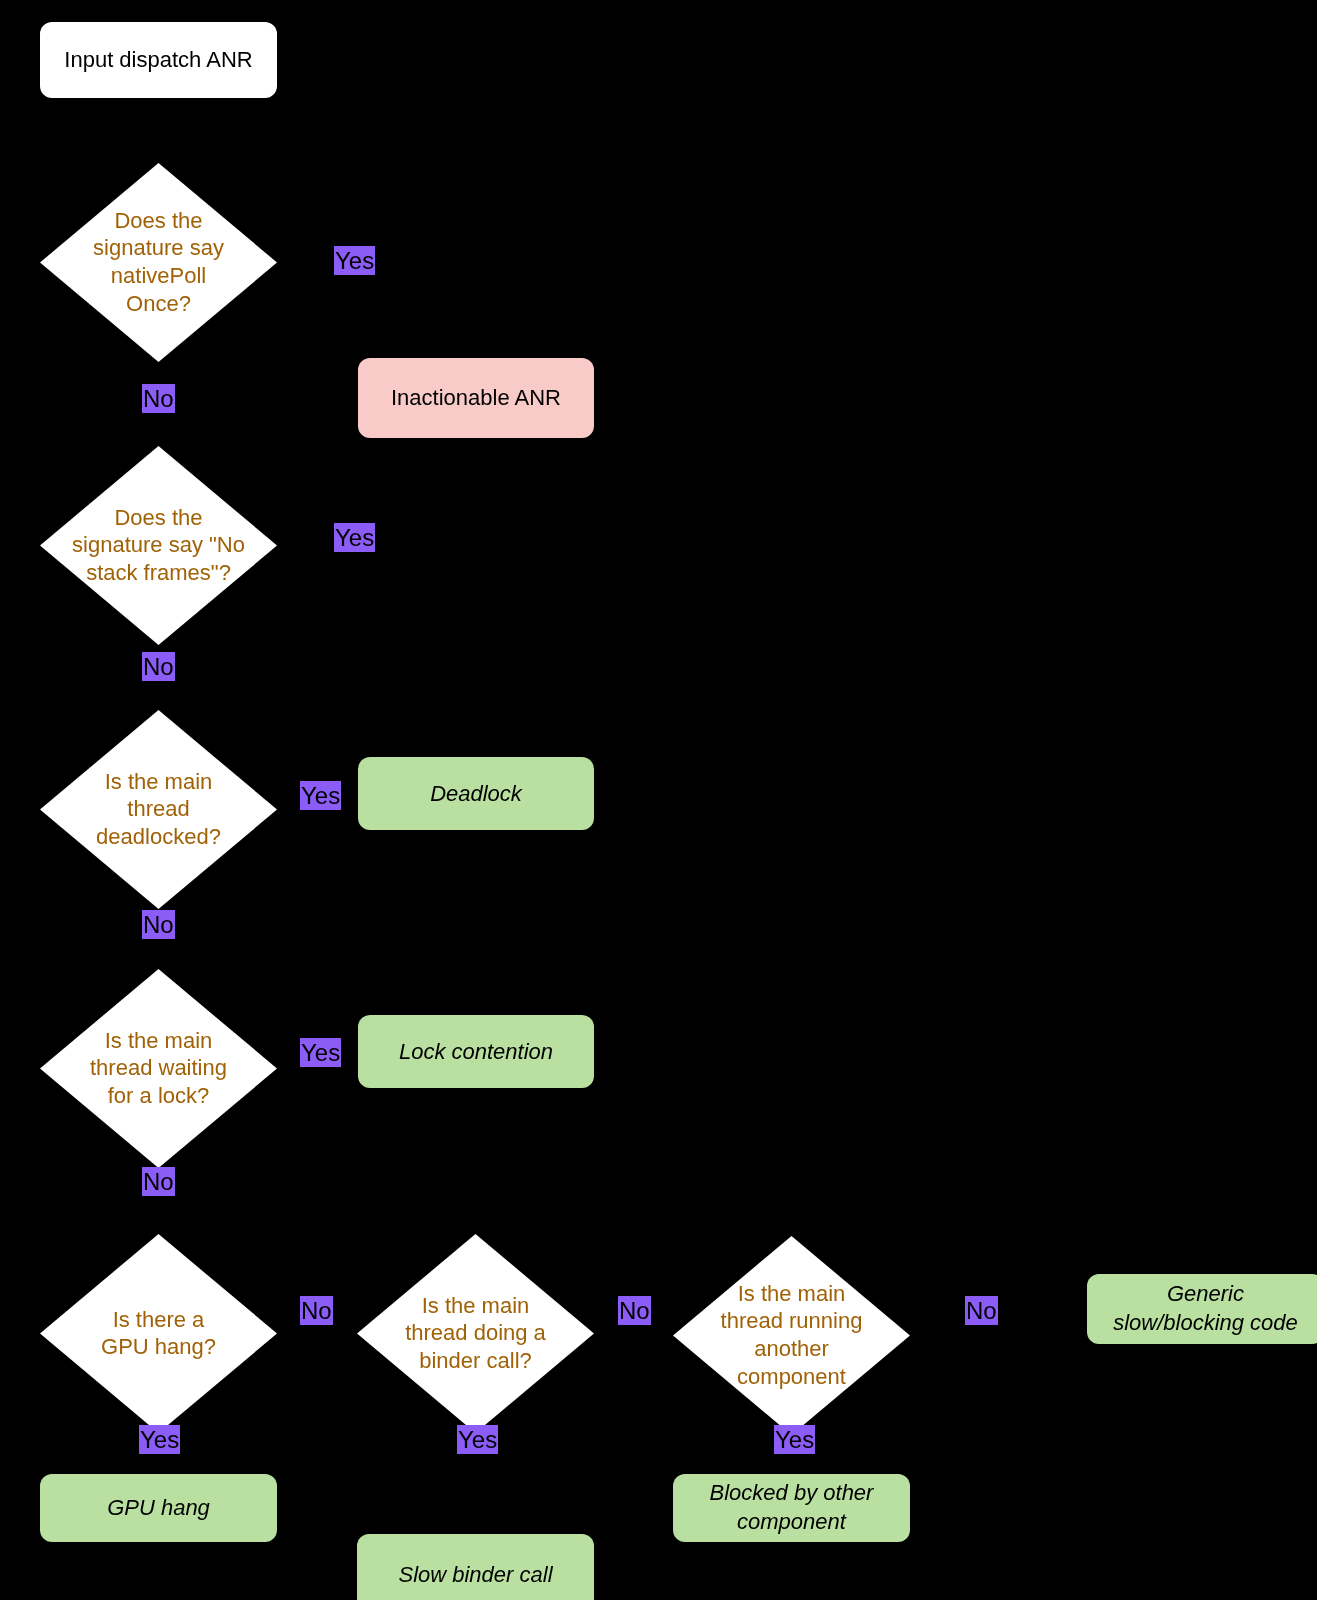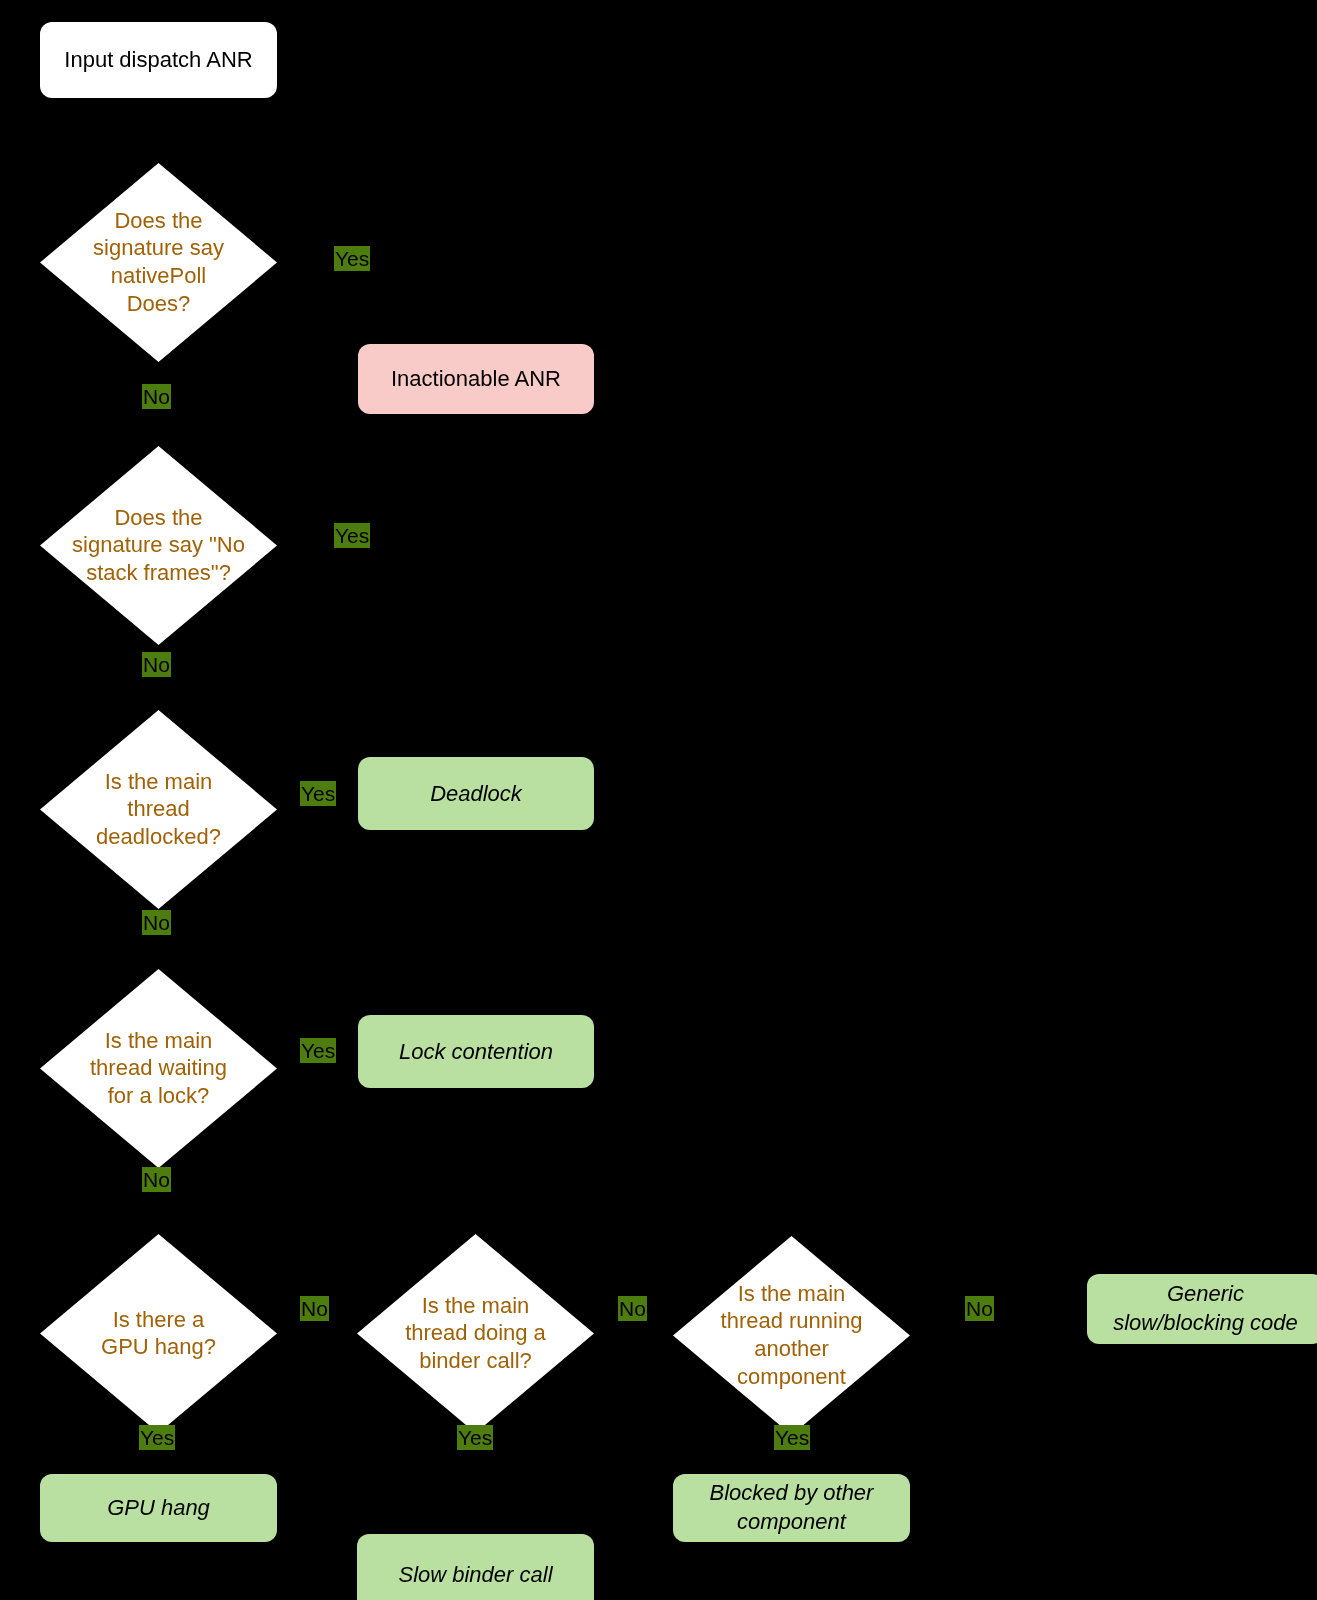--- a/index.html
+++ b/index.html
@@ -60,23 +60,23 @@
     font-size: 22px;
     line-height: 1.27;
     text-align: center;
     white-space: nowrap;
     pointer-events: none;
   }
 
   
   .edge-label {
     position: absolute;
-    background: #4d7c0f;
+    background: #8b5cf6;
     color: #000000;
-    font-size: 21px;
+    font-size: 24px;
     line-height: 1.15;
     padding: 1px 1px 0 1px;
     white-space: nowrap;
   }
 
   
   .connector {
     position: absolute;
     background: #000000;
   }
@@ -106,28 +106,28 @@
   <div class="node rounded-box box-white" style="left:21px; top:22px; width:237px; height:76px;">
     <span>Input dispatch ANR</span>
   </div>
 
   <div class="diamond" style="left:21px; top:163px; width:237px; height:199px;">
     <div class="shape"></div>
     <div class="dlabel">
       <div>Does the</div>
       <div>signature say</div>
       <div>nativePoll</div>
-      <div>Does?</div>
+      <div>Once?</div>
     </div>
   </div>
 
   <div class="edge-label" style="left:315px; top:246px;">Yes</div>
   <div class="edge-label" style="left:123px; top:384px;">No</div>
 
-  <div class="node rounded-box box-pink" style="left:339px; top:344px; width:236px; height:70px;">
+  <div class="node rounded-box box-pink" style="left:339px; top:358px; width:236px; height:80px;">
     <span>Inactionable ANR</span>
   </div>
 
   <div class="diamond" style="left:21px; top:446px; width:237px; height:199px;">
     <div class="shape"></div>
     <div class="dlabel">
       <div>Does the</div>
       <div>signature say "No</div>
       <div>stack frames"?</div>
     </div>

